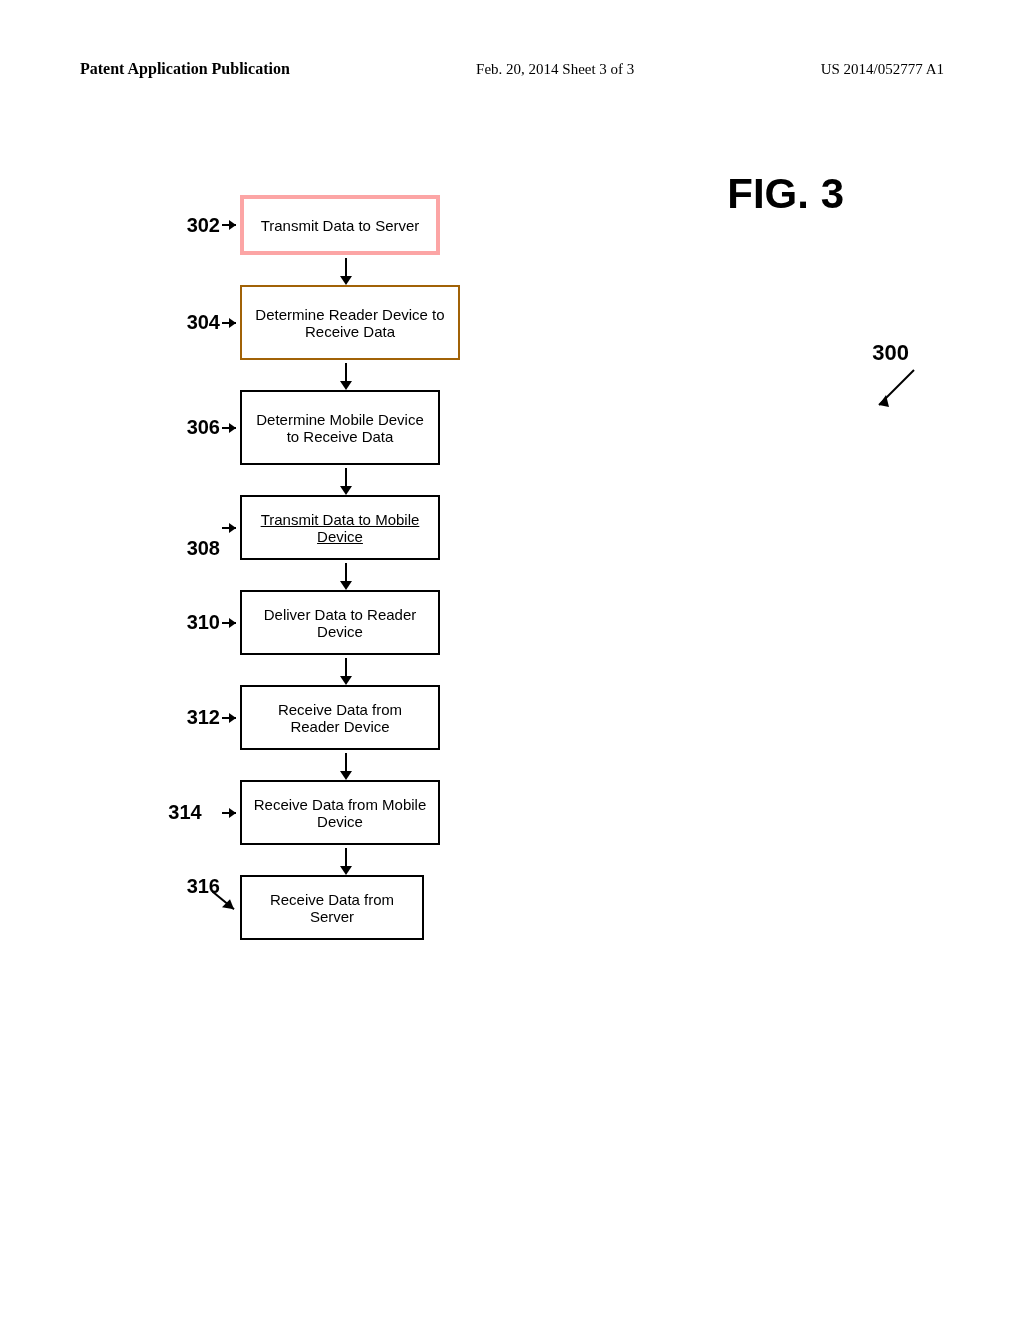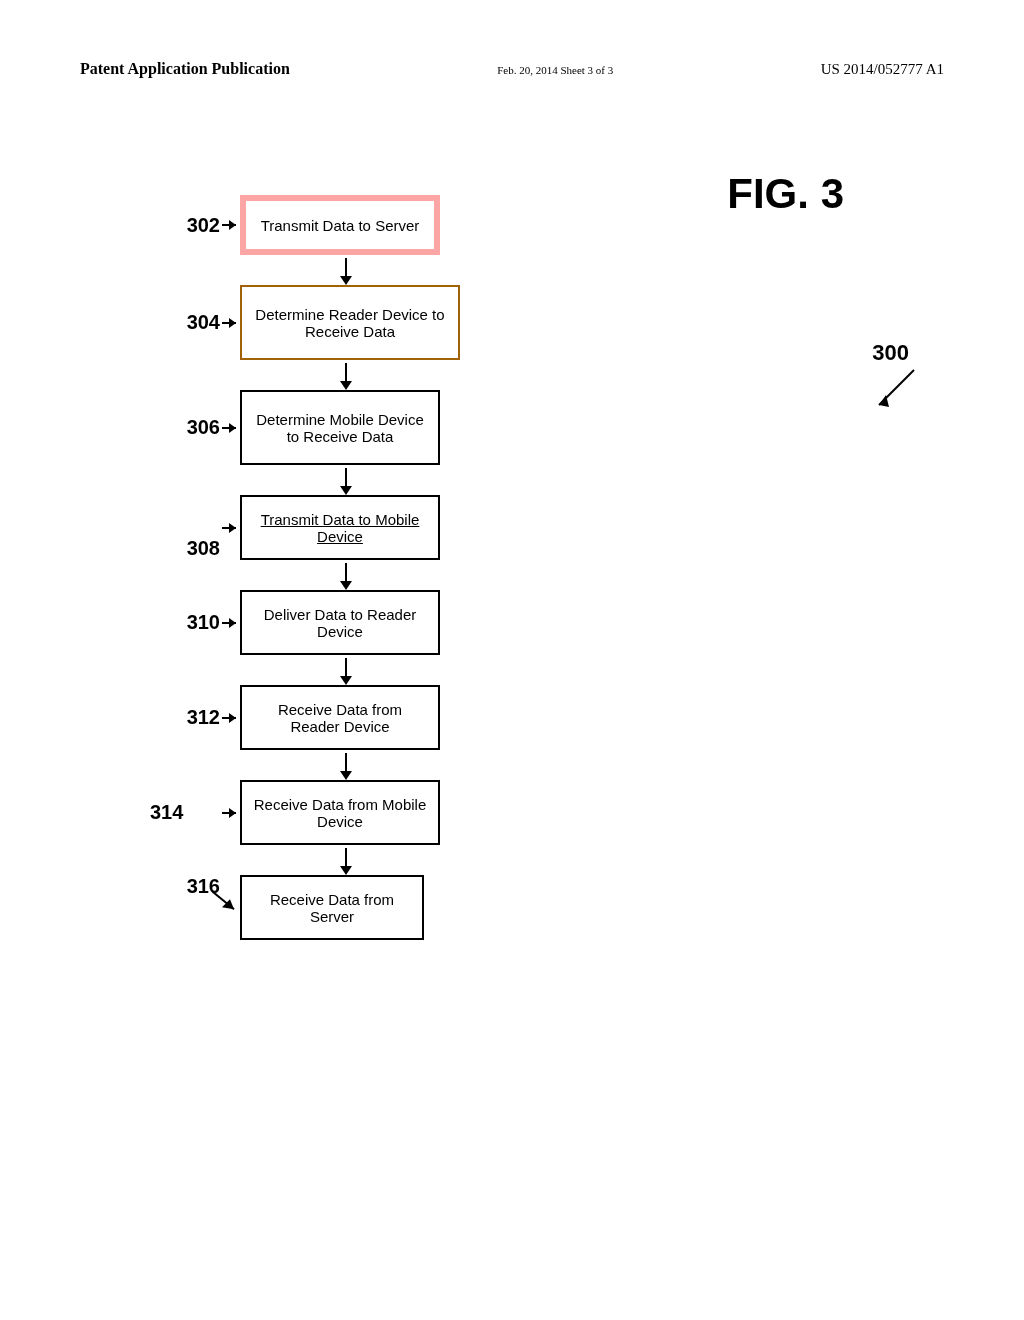--- a/index.html
+++ b/index.html
@@ -23,21 +23,21 @@
       align-items: baseline;
       padding: 0 80px;
       font-size: 15px;
       gap: 32px;
     }
     .header-left {
       font-weight: bold;
       font-size: 16px;
     }
     .header-center {
-      font-size: 11px;
+      font-size: 15px;
     }
     .header-right {
       font-size: 15px;
     }
 
     
     .fig-label {
       position: absolute;
       top: 170px;
       right: 180px;
@@ -70,21 +70,21 @@
   <div style="display:flex; flex-direction:column; align-items:flex-start; position:relative;">
     <div style="display:flex; align-items:center; position:relative;">
 
       <div style="position:absolute; left:-90px; font-size:20px; font-weight:bold; font-family:Arial,sans-serif; width:70px; text-align:right;">302</div>
 
       <svg style="position:absolute; left:-18px; top:50%; transform:translateY(-50%);" width="22" height="14">
         <line x1="0" y1="7" x2="14" y2="7" stroke="#000" stroke-width="2"></line>
         <polygon points="14,7 7,2 7,12" fill="#000"></polygon>
       </svg>
 
-      <div style="border:6px solid #fca5a5; width:200px; min-height:60px; display:flex; align-items:center; justify-content:center; text-align:center; font-size:15px; font-family:Arial,sans-serif; padding:8px 10px;">
+      <div style="border:4px solid #fca5a5; width:200px; min-height:60px; display:flex; align-items:center; justify-content:center; text-align:center; font-size:15px; font-family:Arial,sans-serif; padding:8px 10px;">
         <span>Transmit Data to Server</span>
       </div>
     </div>
 
     <div style="display:flex; flex-direction:column; align-items:center; margin-left:100px; height:30px; justify-content:flex-end;">
       <div style="width:2px; height:18px; background:#000;"></div>
       <div style="width:0; height:0; border-left:6px solid transparent; border-right:6px solid transparent; border-top:9px solid #000;"></div>
     </div>
   </div>
 
@@ -168,21 +168,21 @@
       </div>
     </div>
     <div style="display:flex; flex-direction:column; align-items:center; margin-left:100px; height:30px; justify-content:flex-end;">
       <div style="width:2px; height:18px; background:#000;"></div>
       <div style="width:0; height:0; border-left:6px solid transparent; border-right:6px solid transparent; border-top:9px solid #000;"></div>
     </div>
   </div>
 
   <div style="display:flex; flex-direction:column; align-items:flex-start; position:relative;">
     <div style="display:flex; align-items:center; position:relative;">
-      <div style="position:absolute; left:-90px; font-size:20px; font-weight:bold; font-family:Arial,sans-serif; width:70px; text-align:left;">314</div>
+      <div style="position:absolute; left:-90px; font-size:20px; font-weight:bold; font-family:Arial,sans-serif; width:70px; text-align:center;">314</div>
       <svg style="position:absolute; left:-18px; top:50%; transform:translateY(-50%);" width="22" height="14">
         <line x1="0" y1="7" x2="14" y2="7" stroke="#000" stroke-width="2"></line>
         <polygon points="14,7 7,2 7,12" fill="#000"></polygon>
       </svg>
       <div style="border:2px solid #000; width:200px; min-height:65px; display:flex; align-items:center; justify-content:center; text-align:center; font-size:15px; font-family:Arial,sans-serif; padding:8px 10px;">
         <span>Receive Data from Mobile Device</span>
       </div>
     </div>
     <div style="display:flex; flex-direction:column; align-items:center; margin-left:100px; height:30px; justify-content:flex-end;">
       <div style="width:2px; height:18px; background:#000;"></div>

